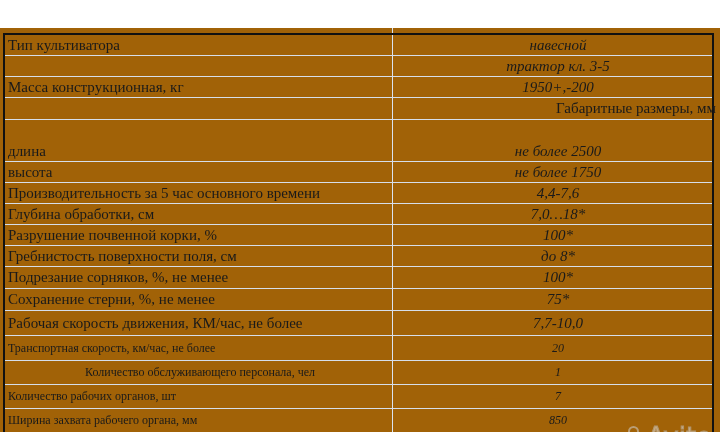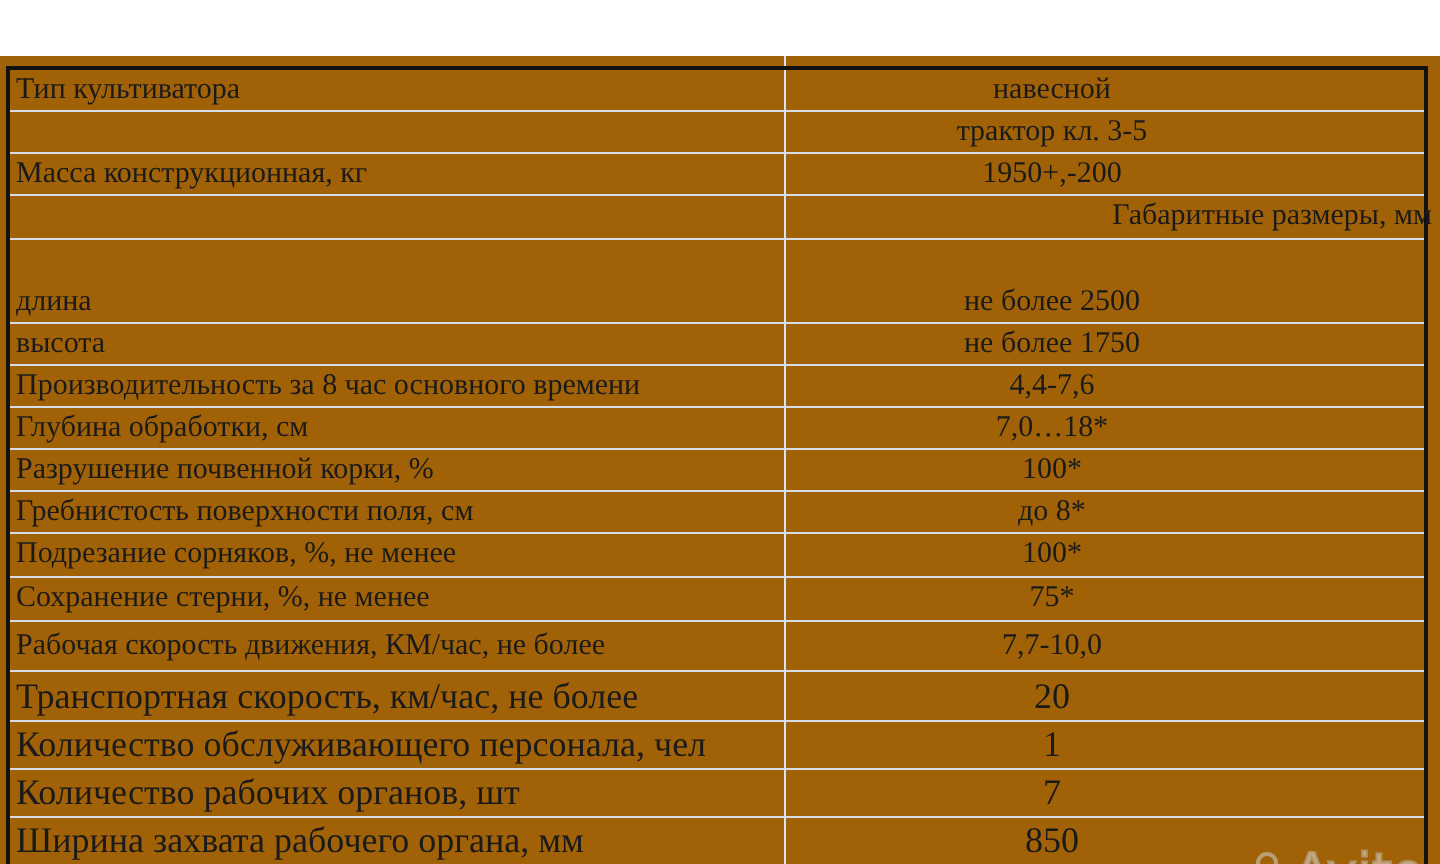--- a/index.html
+++ b/index.html
@@ -3,24 +3,24 @@
 <meta charset="utf-8">
 <style>
   html, body { margin: 0; padding: 0; background: #ffffff; }
   body { width: 720px; height: 432px; position: relative; overflow: hidden; font-family: "Liberation Serif", serif; color: #1a1a1a; }
   .sheet { position: absolute; left: 0; top: 0; width: 720px; height: 432px; background: #a16207; margin-top: 28px; }
   .vgrid { position: absolute; top: 0; bottom: 0; width: 1px; background: #dbe3ef; }
   .table { position: absolute; left: 3px; top: 5px; width: 711px; height: 421px; border: 2px solid #111; box-sizing: border-box; }
   .row { position: absolute; left: 0; right: 0; border-bottom: 1px solid #d6deea; box-sizing: border-box; display: flex; align-items: center; }
   .row:last-child { border-bottom: none; }
   .lbl { position: absolute; left: 3px; white-space: nowrap; overflow: hidden; }
-  .val { position: absolute; left: 371px; width: 300px; text-align: center; white-space: nowrap; }
+  .val { position: absolute; left: 403px; width: 300px; text-align: center; white-space: nowrap; font-style: italic; }
   .merged { position: absolute; left: 0; width: 711px; text-align: right; white-space: nowrap; }
   .s { font-size: 15px; }
-  .l { font-size: 18px; }
+  .l { font-size: 12px; text-align: center; }
   .wm { position: absolute; right: 8px; bottom: 8px; display: flex; align-items: center; gap: 2px; opacity: 0.55; }
   .wm-dots { position: relative; width: 26px; height: 22px; }
   .wm-dots span { position: absolute; border-radius: 50%; border: 2px solid #cfcfcf; background: transparent; }
   .wm-text { font-family: "DejaVu Sans", sans-serif; font-size: 26px; color: #e6e6e6; -webkit-text-stroke: 1px #bdbdbd; letter-spacing: 0px; }
 </style>
 </head>
 <body>
 
 <div class="sheet">
   <div class="vgrid" style="left:392px"></div>
@@ -43,21 +43,21 @@
       </div>
     <div class="row" style="top:106px;height:21px">
         <span class="lbl s">длина</span>
         <span class="val s">не более 2500</span>
       </div>
     <div class="row" style="top:127px;height:21px">
         <span class="lbl s">высота</span>
         <span class="val s">не более 1750</span>
       </div>
     <div class="row" style="top:148px;height:21px">
-        <span class="lbl s">Производительность за 8 час основного времени</span>
+        <span class="lbl s">Производительность за 5 час основного времени</span>
         <span class="val s">4,4-7,6</span>
       </div>
     <div class="row" style="top:169px;height:21px">
         <span class="lbl s">Глубина обработки, см</span>
         <span class="val s">7,0…18*</span>
       </div>
     <div class="row" style="top:190px;height:21px">
         <span class="lbl s">Разрушение почвенной корки, %</span>
         <span class="val s">100*</span>
       </div>

